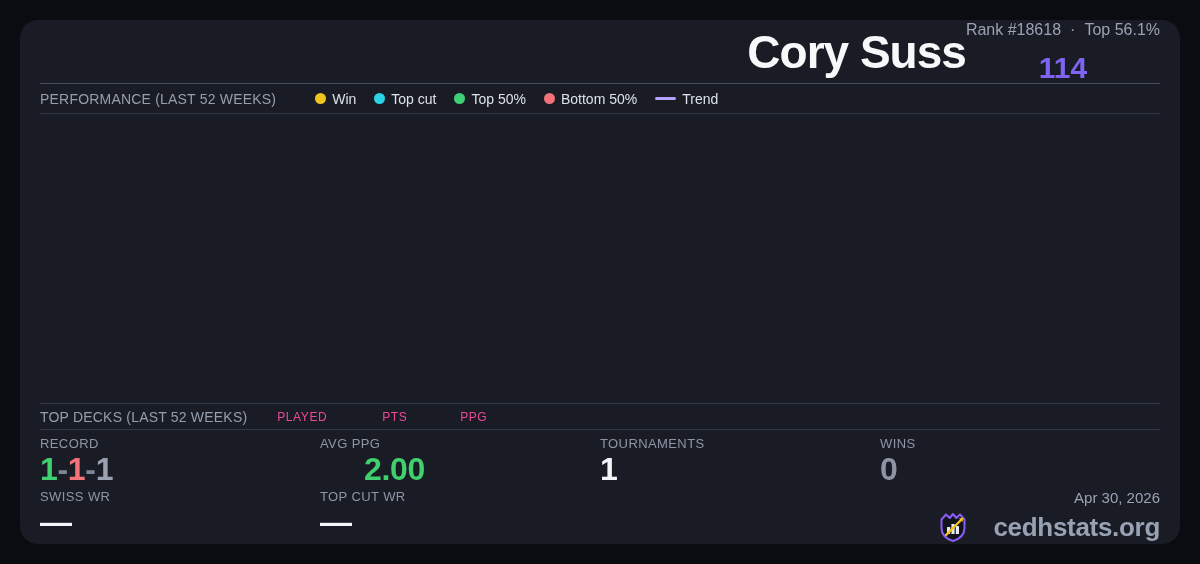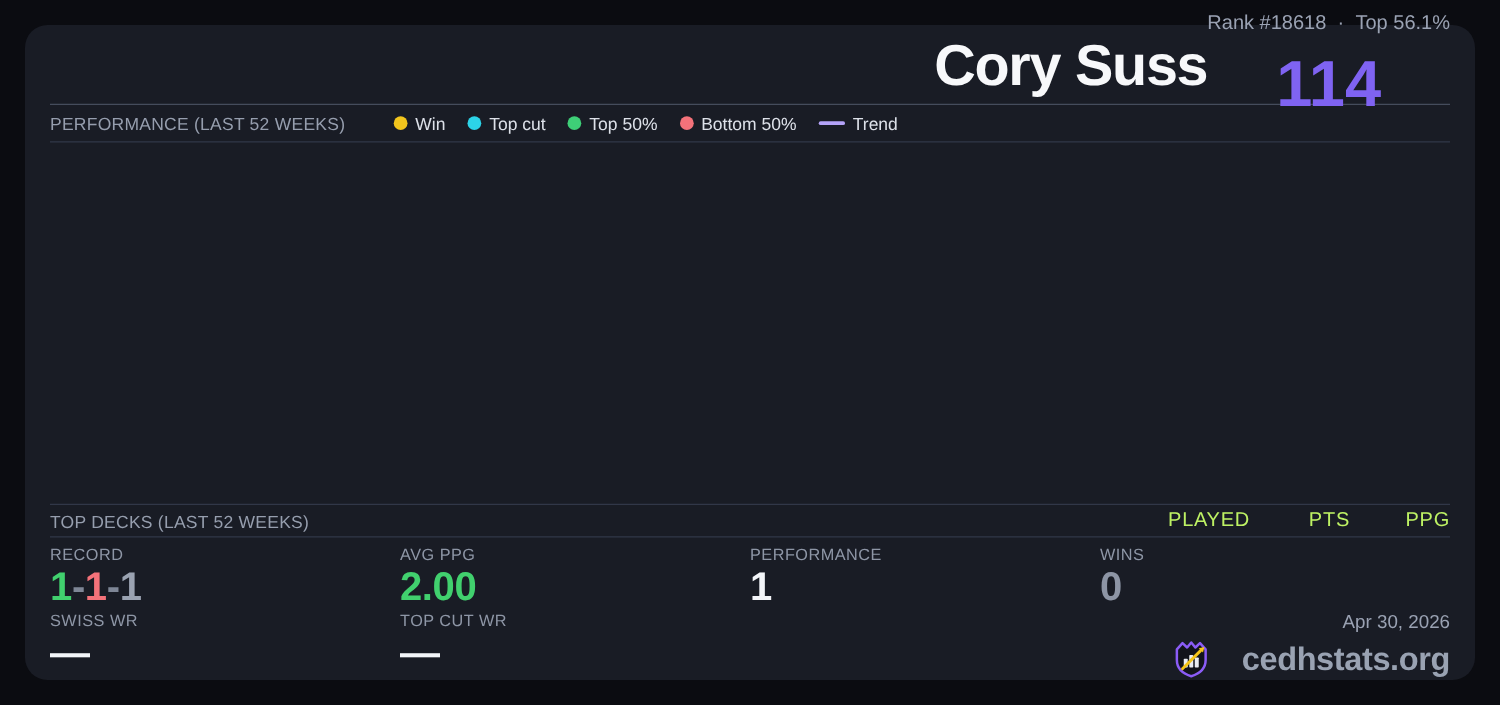--- a/index.html
+++ b/index.html
@@ -14,41 +14,41 @@
   body{font-family:"Liberation Sans","DejaVu Sans",sans-serif;}
   .stage{position:relative;width:1200px;height:564px;background:var(--page-bg);}
   .card{position:absolute;inset:20px;background:var(--card-bg);border-radius:18px;
         padding:0 20px;display:flex;flex-direction:column;}
   
   .hdr{height:64px;display:flex;align-items:center;
        justify-content:flex-end;border-bottom:1px solid var(--line-strong);}
   .player-name{font-size:46px;font-weight:700;color:#f7f8fa;letter-spacing:-1px;line-height:1;}
   .hdr-right{display:flex;align-items:center;gap:14px;flex-direction:column;}
   .rank{font-size:16px;color:#9aa2b3;display:flex;align-items:center;gap:9px;}
-  .score{font-size:52px;font-weight:700;color:var(--accent-purple);line-height:1;}
+  .score{font-size:30px;font-weight:700;color:var(--accent-purple);line-height:1;}
   
   .perf-row{height:30px;display:flex;align-items:center;justify-content:flex-start;
             border-bottom:1px solid var(--line);}
   .section-title{font-size:14px;color:var(--muted-gray);letter-spacing:.2px;}
   .legend{display:flex;align-items:center;gap:18px;margin-left:39px;}
   .legend-item{display:flex;align-items:center;gap:6px;font-size:14px;color:#dde1e9;}
   .swatch.dot{width:11px;height:11px;border-radius:50%;}
   .swatch.line{width:21px;height:3px;border-radius:2px;}
   
   .chart{flex:1;border-bottom:1px solid var(--line);}
   
-  .decks-row{height:26px;display:flex;align-items:center;justify-content:space-between;
+  .decks-row{height:26px;display:flex;align-items:center;
              border-bottom:1px solid var(--line);}
   .deck-cols{display:flex;}
-  .deck-col{width:80px;text-align:right;font-size:16px;color:#bef264;letter-spacing:.6px;}
+  .deck-col{width:80px;text-align:right;font-size:12px;color:#ec4899;letter-spacing:.6px;}
   
   .stats{display:grid;grid-template-columns:repeat(4,1fr);row-gap:4px;padding-top:7px;}
   .cell .label{font-size:13px;line-height:14px;color:#8e96a6;letter-spacing:.4px;margin-bottom:2px;}
   .cell .value{font-size:32px;line-height:33px;font-weight:700;color:var(--value-white);letter-spacing:-.3px;}
-  .value.green{color:var(--green);}
+  .value.green{color:var(--green);margin-left:44px;}
   .value.gray{color:var(--value-gray);}
   
   .footer-cell{grid-column:4;grid-row:2;display:flex;flex-direction:column;
                align-items:flex-end;justify-content:flex-start;}
   .date{font-size:15px;line-height:16px;color:#9aa2b3;margin-bottom:4px;}
   .brand{display:flex;align-items:center;gap:24px;}
   .brand-text{font-size:26px;font-weight:700;color:#99a2b2;letter-spacing:-.3px;line-height:1;}
   .logo{display:block;}
 </style>
 </head>
@@ -109,21 +109,21 @@
     <div class="stats">
       <div class="cell">
         <div class="label">RECORD</div>
         <div class="value" id="record-value"><span style="color: rgb(65, 208, 110);">1</span><span style="color: rgb(126, 134, 150);">-</span><span style="color: rgb(244, 114, 122);">1</span><span style="color: rgb(126, 134, 150);">-</span><span style="color: rgb(154, 162, 177);">1</span></div>
       </div>
       <div class="cell">
         <div class="label">AVG PPG</div>
         <div class="value green">2.00</div>
       </div>
       <div class="cell">
-        <div class="label">PERFORMANCE</div>
+        <div class="label">TOURNAMENTS</div>
         <div class="value">1</div>
       </div>
       <div class="cell">
         <div class="label">WINS</div>
         <div class="value gray">0</div>
       </div>
       <div class="cell">
         <div class="label">SWISS WR</div>
         <div class="value">—</div>
       </div>

